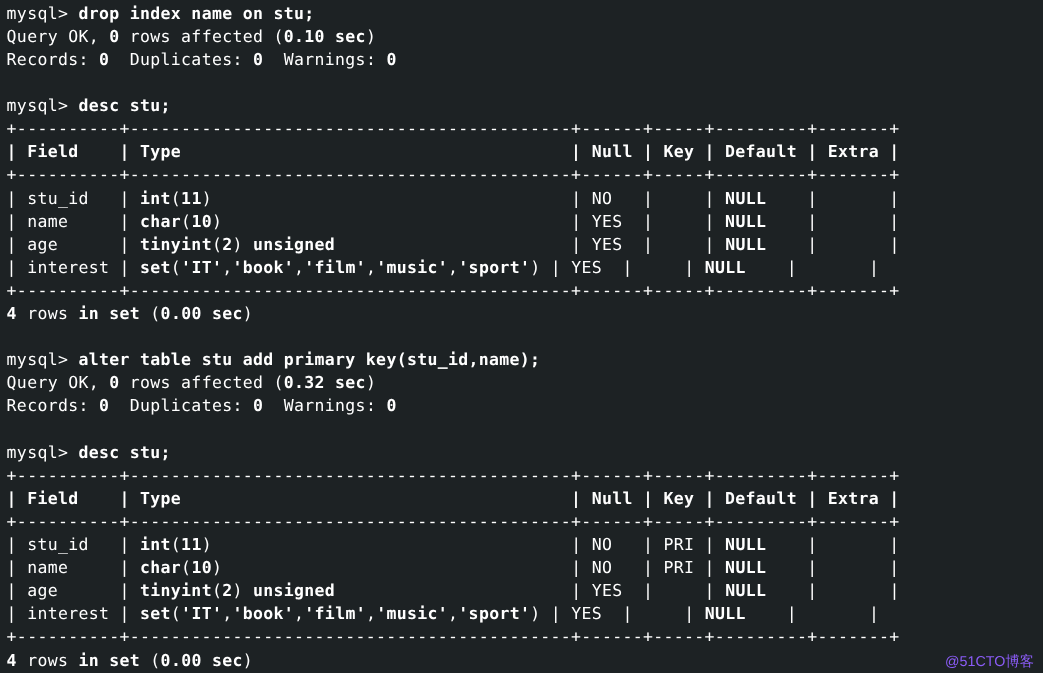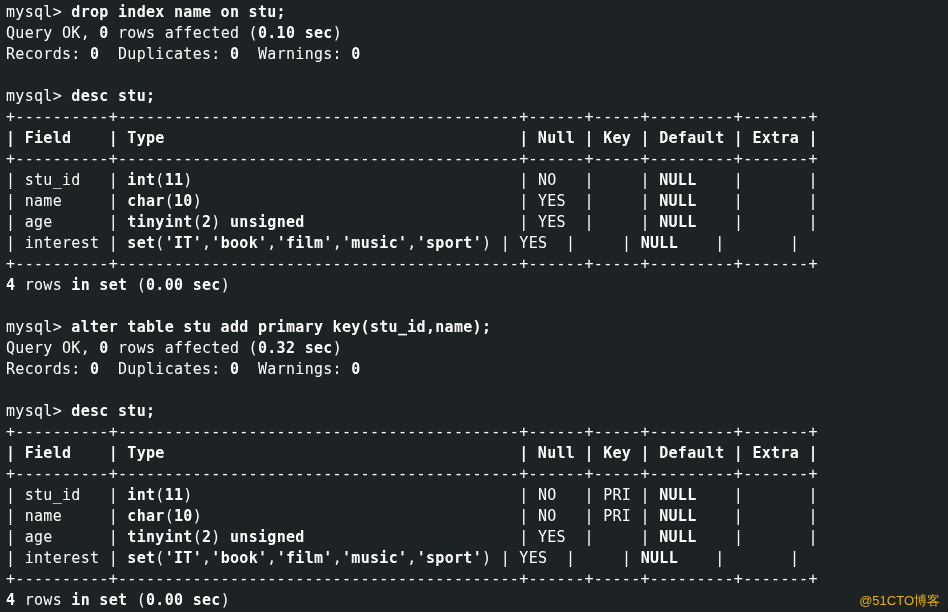--- a/index.html
+++ b/index.html
@@ -20,21 +20,21 @@
     white-space: pre;
     letter-spacing: 0.3px;
   }
   .bold {
     font-weight: bold;
   }
   .watermark {
     position: absolute;
     right: 8px;
     bottom: 2px;
-    color: #eab308;
+    color: #8b5cf6;
     font-size: 13px;
     font-family: sans-serif;
   }
 </style>
 </head>
 <body>
 
 <div class="terminal" id="terminal"><div><span>mysql&gt; </span><span class="bold">drop index name on stu;</span></div><div><span>Query OK, </span><span class="bold">0</span><span> rows affected (</span><span class="bold">0.10</span><span> </span><span class="bold">sec</span><span>)</span></div><div><span>Records: </span><span class="bold">0</span><span>  Duplicates: </span><span class="bold">0</span><span>  Warnings: </span><span class="bold">0</span></div><div>&nbsp;</div><div><span>mysql&gt; </span><span class="bold">desc stu;</span></div><div><span>+----------+-------------------------------------------+------+-----+---------+-------+</span></div><div><span class="bold">| Field    | Type                                      | Null | Key | Default | Extra |</span></div><div><span>+----------+-------------------------------------------+------+-----+---------+-------+</span></div><div><span>| stu_id   | </span><span class="bold">int</span><span>(</span><span class="bold">11</span><span>)                                   | NO   |     | </span><span class="bold">NULL</span><span>    |       |</span></div><div><span>| name     | </span><span class="bold">char</span><span>(</span><span class="bold">10</span><span>)                                  | YES  |     | </span><span class="bold">NULL</span><span>    |       |</span></div><div><span>| age      | </span><span class="bold">tinyint</span><span>(</span><span class="bold">2</span><span>) </span><span class="bold">unsigned</span><span>                       | YES  |     | </span><span class="bold">NULL</span><span>    |       |</span></div><div><span>| interest | </span><span class="bold">set</span><span>(</span><span class="bold">'IT'</span><span>,</span><span class="bold">'book'</span><span>,</span><span class="bold">'film'</span><span>,</span><span class="bold">'music'</span><span>,</span><span class="bold">'sport'</span><span>) | YES  |     | </span><span class="bold">NULL</span><span>    |       |</span></div><div><span>+----------+-------------------------------------------+------+-----+---------+-------+</span></div><div><span class="bold">4</span><span> rows </span><span class="bold">in set</span><span> (</span><span class="bold">0.00</span><span> </span><span class="bold">sec</span><span>)</span></div><div>&nbsp;</div><div><span>mysql&gt; </span><span class="bold">alter table stu add primary key(stu_id,name);</span></div><div><span>Query OK, </span><span class="bold">0</span><span> rows affected (</span><span class="bold">0.32</span><span> </span><span class="bold">sec</span><span>)</span></div><div><span>Records: </span><span class="bold">0</span><span>  Duplicates: </span><span class="bold">0</span><span>  Warnings: </span><span class="bold">0</span></div><div>&nbsp;</div><div><span>mysql&gt; </span><span class="bold">desc stu;</span></div><div><span>+----------+-------------------------------------------+------+-----+---------+-------+</span></div><div><span class="bold">| Field    | Type                                      | Null | Key | Default | Extra |</span></div><div><span>+----------+-------------------------------------------+------+-----+---------+-------+</span></div><div><span>| stu_id   | </span><span class="bold">int</span><span>(</span><span class="bold">11</span><span>)                                   | NO   | PRI | </span><span class="bold">NULL</span><span>    |       |</span></div><div><span>| name     | </span><span class="bold">char</span><span>(</span><span class="bold">10</span><span>)                                  | NO   | PRI | </span><span class="bold">NULL</span><span>    |       |</span></div><div><span>| age      | </span><span class="bold">tinyint</span><span>(</span><span class="bold">2</span><span>) </span><span class="bold">unsigned</span><span>                       | YES  |     | </span><span class="bold">NULL</span><span>    |       |</span></div><div><span>| interest | </span><span class="bold">set</span><span>(</span><span class="bold">'IT'</span><span>,</span><span class="bold">'book'</span><span>,</span><span class="bold">'film'</span><span>,</span><span class="bold">'music'</span><span>,</span><span class="bold">'sport'</span><span>) | YES  |     | </span><span class="bold">NULL</span><span>    |       |</span></div><div><span>+----------+-------------------------------------------+------+-----+---------+-------+</span></div><div><span class="bold">4</span><span> rows </span><span class="bold">in set</span><span> (</span><span class="bold">0.00</span><span> </span><span class="bold">sec</span><span>)</span></div></div>
 <div class="watermark">@51CTO博客</div>
 

